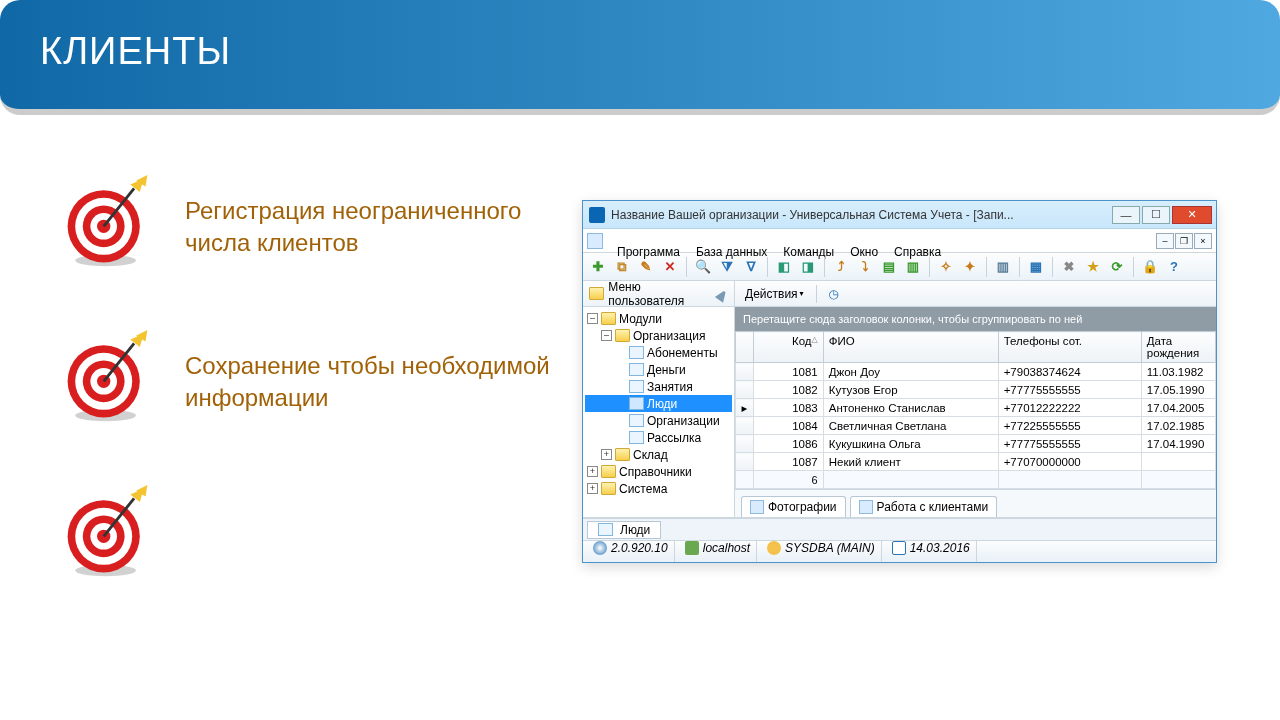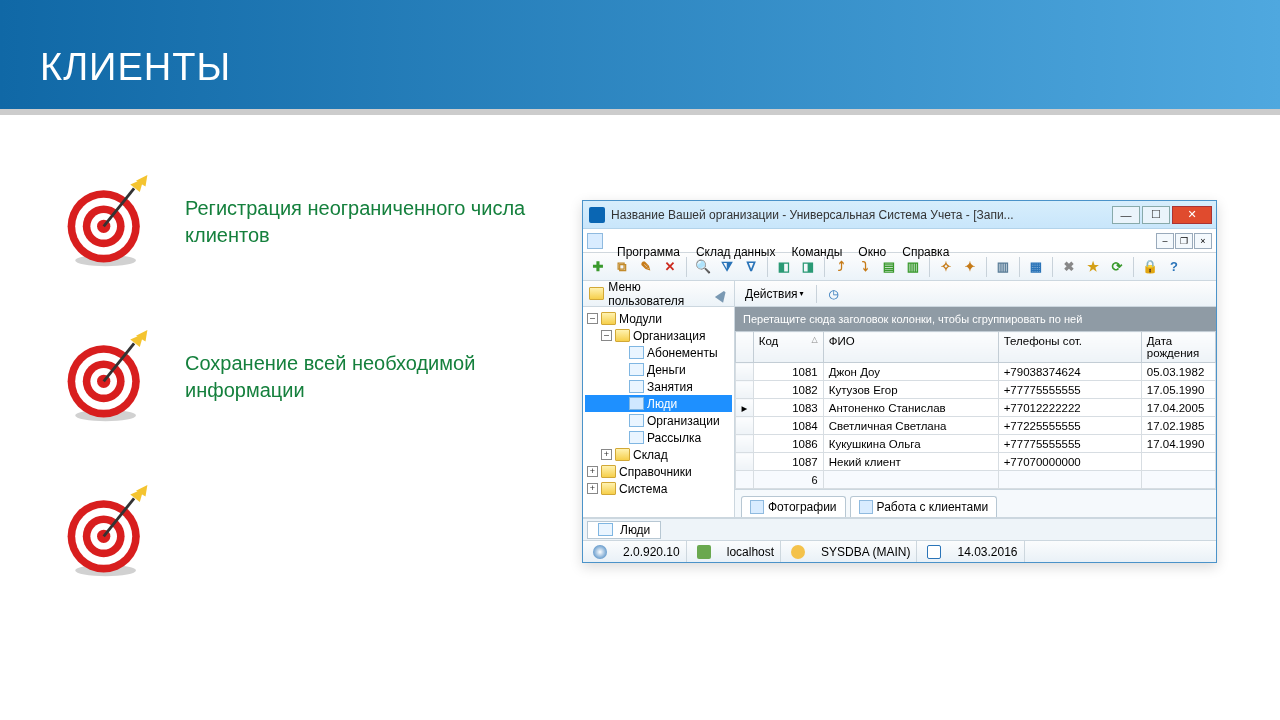--- a/index.html
+++ b/index.html
@@ -1,22 +1,22 @@
 <!DOCTYPE html>
 <html><head>
 <meta charset="utf-8">
 <style>
   * { margin:0; padding:0; box-sizing:border-box; font-family:"Segoe UI",Tahoma,sans-serif; }
   body { width:1280px; height:720px; background:#fff; overflow:hidden; }
-  .hero { height:115px; background:linear-gradient(90deg,#1068a6 0%,#4fa8df 100%); color:#fff; padding:46px 0 0 40px; font-size:38px; font-weight:300; letter-spacing:1px; border-bottom:6px solid #ccc; }
+  .hero { height:115px; background:linear-gradient(90deg,#1068a6 0%,#4fa8df 100%); color:#fff; padding:30px 0 0 40px; font-size:38px; font-weight:300; letter-spacing:1px; border-bottom:6px solid #ccc;border-radius:20px; }
   .content { display:flex; }
   .bullets { width:580px; padding:60px 20px 0 60px; }
   .bullet { display:flex; align-items:flex-start; margin-bottom:60px; }
   .bullet svg { flex:0 0 auto; margin-right:30px; }
-  .bullet-text { font-size:20px; color:#15803d; line-height:1.35; padding-top:20px; }
+  .bullet-text { font-size:24px; color:#a16207; line-height:1.35; padding-top:20px; }
   
   .appwin { position:absolute; left:582px; top:200px; width:635px; border:1px solid #4b93c9; background:#fff; box-shadow:0 4px 12px rgba(0,0,0,.15); font-size:12px; }
   .titlebar { height:28px; background:linear-gradient(#d7eefc,#c9e6fb); border-bottom:1px solid #b3d3ea; display:flex; align-items:center; padding:0 4px 0 6px; color:#333; }
   .titlebar .ticon { width:16px; height:16px; background:#0a66b3; border-radius:2px; margin-right:6px; }
   .titlebar .title { flex:1; overflow:hidden; white-space:nowrap; text-overflow:ellipsis; }
   .winbtns { display:flex; gap:2px; }
   .winbtn { width:28px; height:18px; border:1px solid #8aa; background:#eaf4fb; display:flex; align-items:center; justify-content:center; cursor:pointer; font-size:11px; }
   .winbtn.close { background:#e04b2e; border-color:#a33; color:#fff; width:40px; }
   .menubar { height:24px; background:#fff; border-bottom:1px solid #d0d7dd; display:flex; align-items:center; padding:0 4px; gap:2px; }
   .menubar .micon{width:16px;height:16px;background:#d9ecff;border:1px solid #8fbadf;margin-right:4px;}
@@ -47,21 +47,21 @@
   .grid td { border:1px solid #d7dde2; padding:1px 5px; font-size:11.5px; height:18px; }
   .grid td.id { text-align:right; }
   .rowmark { width:14px; min-width:14px; background:linear-gradient(#fcfdfe,#eef3f7); text-align:center; padding:0; border:1px solid #c3cdd5; }
   .ftrow td { background:#f7fafe; font-size:11px; }
   .tabbar { height:28px; border-top:1px solid #ccd7df; display:flex; align-items:flex-end; padding:0 6px; gap:4px; background:#f5f9fc; }
   .tab { border:1px solid #b7c7d3; border-bottom:none; background:#fff; padding:3px 8px; display:flex; align-items:center; gap:4px; border-radius:3px 3px 0 0; cursor:pointer; font-size:12px; }
   .tab .ticon{width:14px;height:14px;background:#d9ecff;border:1px solid #8fbadf;}
   .doctabs { height:22px; background:#eef4f9; border-top:1px solid #ccd7df; display:flex; align-items:center; padding:0 4px; }
   .doctab { background:#fff; border:1px solid #b7c7d3; padding:1px 10px; font-size:12px; display:flex; align-items:center; gap:4px; }
   .statusbar { height:22px; background:linear-gradient(#fbfcfd,#e9f1f7); border-top:1px solid #ccd7df; display:flex; align-items:center; padding:0 4px; gap:4px; font-size:12px; }
-  .stseg { display:flex; align-items:center; gap:16px; padding:0 6px; border-right:1px solid #cdd7de; height:100%; }
+  .stseg { display:flex; gap:4px; padding:0 6px; border-right:1px solid #cdd7de; height:100%;font-style:italic; }
   .sicon { width:14px; height:14px; border-radius:2px; }
   .folder-icon { width:16px; height:13px; background:linear-gradient(#fff2b0,#f6cf4b); border:1px solid #d2a836; border-radius:1px; }
   .pin-icon{ width:10px;height:14px;border-left:4px solid transparent;border-right:4px solid transparent;border-bottom:10px solid #7a99b3;transform:rotate(35deg);margin-left:auto;}
 </style>
 </head>
 <body>
 
 <div class="hero">КЛИЕНТЫ</div>
 
 <div class="content">
@@ -85,21 +85,21 @@
           <ellipse cx="48" cy="90" rx="32" ry="6" fill="rgba(0,0,0,.18)"></ellipse>
           <circle cx="46" cy="54" r="38" fill="#d81e1e"></circle>
           <circle cx="46" cy="54" r="30" fill="#fff"></circle>
           <circle cx="46" cy="54" r="22" fill="#d81e1e"></circle>
           <circle cx="46" cy="54" r="14" fill="#fff"></circle>
           <circle cx="46" cy="54" r="7" fill="#d81e1e"></circle>
           <line x1="46" y1="54" x2="78" y2="14" stroke="#333" stroke-width="3"></line>
           <polygon points="74,10 88,4 84,18" fill="#f4c430"></polygon>
           <polygon points="80,6 92,0 90,12" fill="#f4c430"></polygon>
         </svg>
-        <div class="bullet-text">Сохранение всей необходимой информации</div>
+        <div class="bullet-text">Сохранение чтобы необходимой информации</div>
       </div>
       <div class="bullet">
         <svg width="95" height="95" viewBox="0 0 100 100">
           <ellipse cx="48" cy="90" rx="32" ry="6" fill="rgba(0,0,0,.18)"></ellipse>
           <circle cx="46" cy="54" r="38" fill="#d81e1e"></circle>
           <circle cx="46" cy="54" r="30" fill="#fff"></circle>
           <circle cx="46" cy="54" r="22" fill="#d81e1e"></circle>
           <circle cx="46" cy="54" r="14" fill="#fff"></circle>
           <circle cx="46" cy="54" r="7" fill="#d81e1e"></circle>
           <line x1="46" y1="54" x2="78" y2="14" stroke="#333" stroke-width="3"></line>
@@ -118,21 +118,21 @@
       <div class="winbtn">—</div>
       <div class="winbtn">☐</div>
       <div class="winbtn close">✕</div>
     </div>
   </div>
 
   <div class="menubar">
     <div class="micon"></div>
     <div id="menuitems" style="display:flex;margin-top:23px;">
         <span class="menuitem">Программа</span>
-        <span class="menuitem">Склад данных</span>
+        <span class="menuitem">База данных</span>
         <span class="menuitem">Команды</span>
         <span class="menuitem">Окно</span>
         <span class="menuitem">Справка</span>
       </div>
     <div class="mdi">
       <div class="mb">–</div>
       <div class="mb">❐</div>
       <div class="mb">×</div>
     </div>
   </div>
@@ -289,33 +289,33 @@
         <div style="width:1px;height:18px;background:#c8d2da;"></div>
         <div class="actbtn">
             <span style="color:#2a74b8;">◷</span>
           </div>
       </div>
       <div class="drophint">Перетащите сюда заголовок колонки, чтобы сгруппировать по ней</div>
       <table class="grid">
         <thead>
             <tr id="gridhead">
               <th class="rowmark"></th>
-              <th style="width: 66px;">Код <span style="font-size:8px;color:#888;float:right;">△</span></th>
+              <th style="width: 66px; text-align: right;">Код <span style="font-size:8px;color:#888;float:right;">△</span></th>
               <th style="width: 165px;">ФИО</th>
               <th style="width: 135px;">Телефоны сот.</th>
               <th style="width: 70px;">Дата рождения</th>
             </tr>
           </thead>
         <tbody id="gridbody">
             <tr>
               <td class="rowmark"></td>
               <td class="id">1081</td>
               <td>Джон Доу</td>
               <td>+79038374624</td>
-              <td>05.03.1982</td>
+              <td>11.03.1982</td>
             </tr>
             <tr>
               <td class="rowmark"></td>
               <td class="id">1082</td>
               <td>Кутузов Егор</td>
               <td>+77775555555</td>
               <td>17.05.1990</td>
             </tr>
             <tr>
               <td class="rowmark">▸</td>

